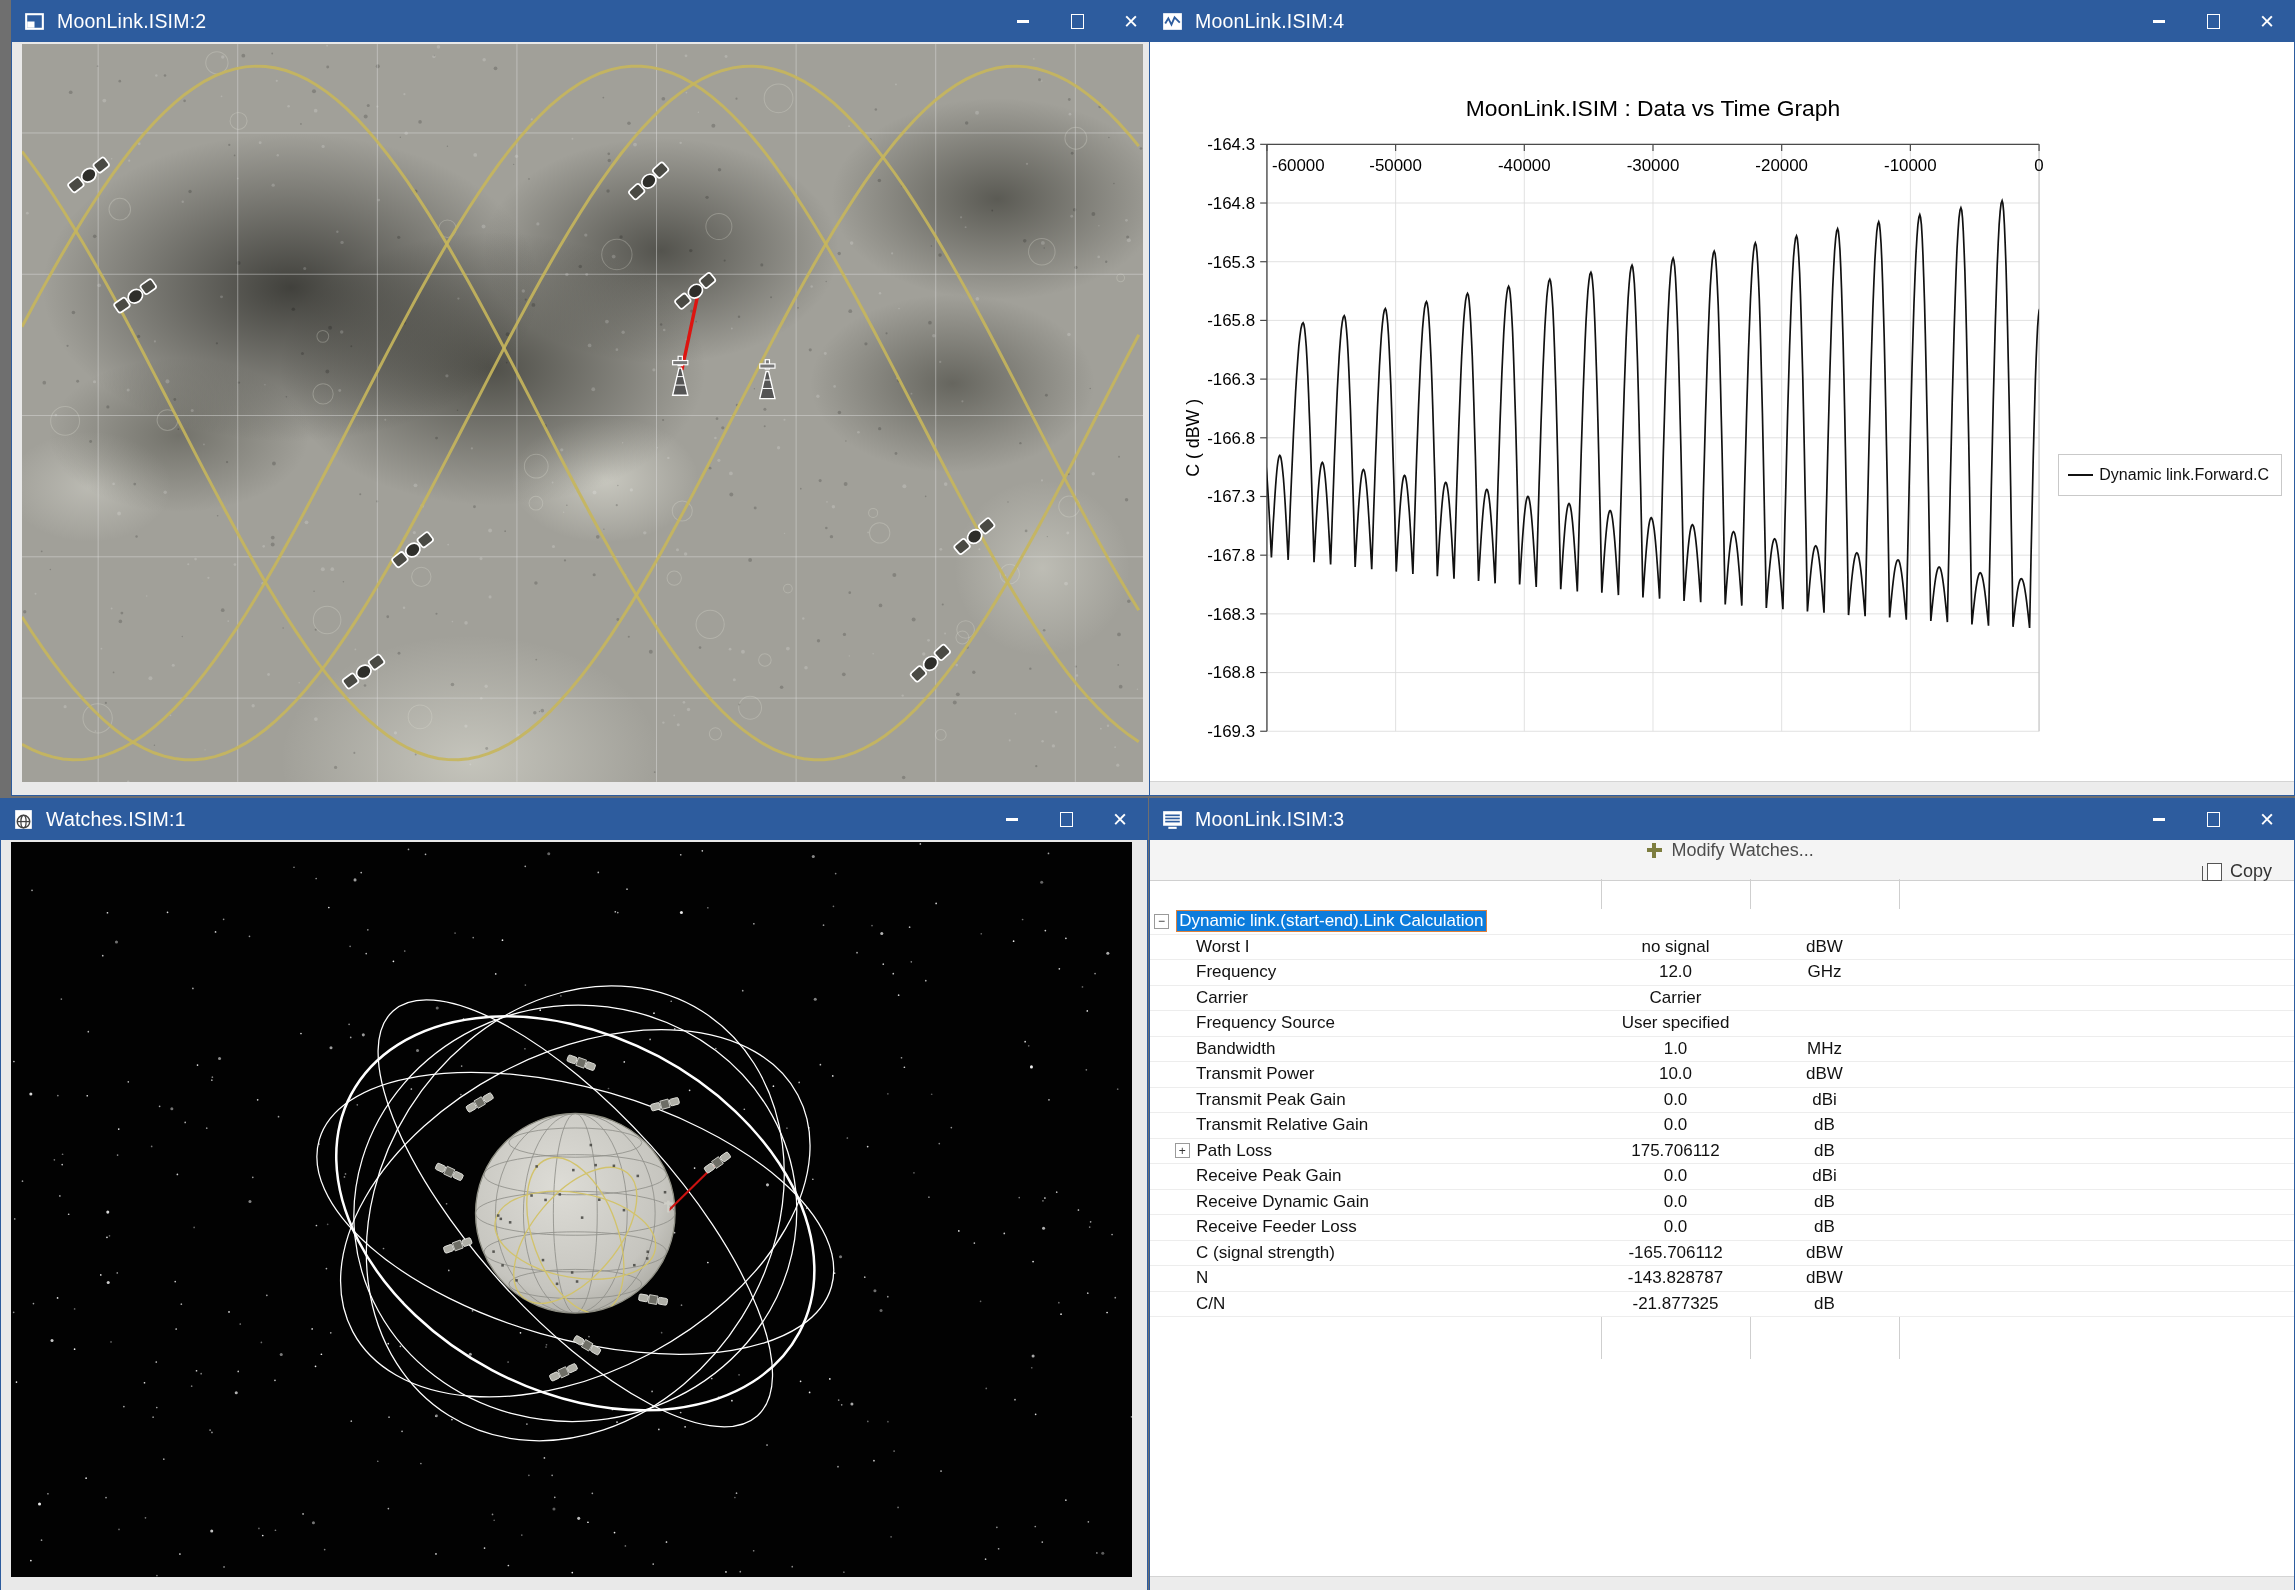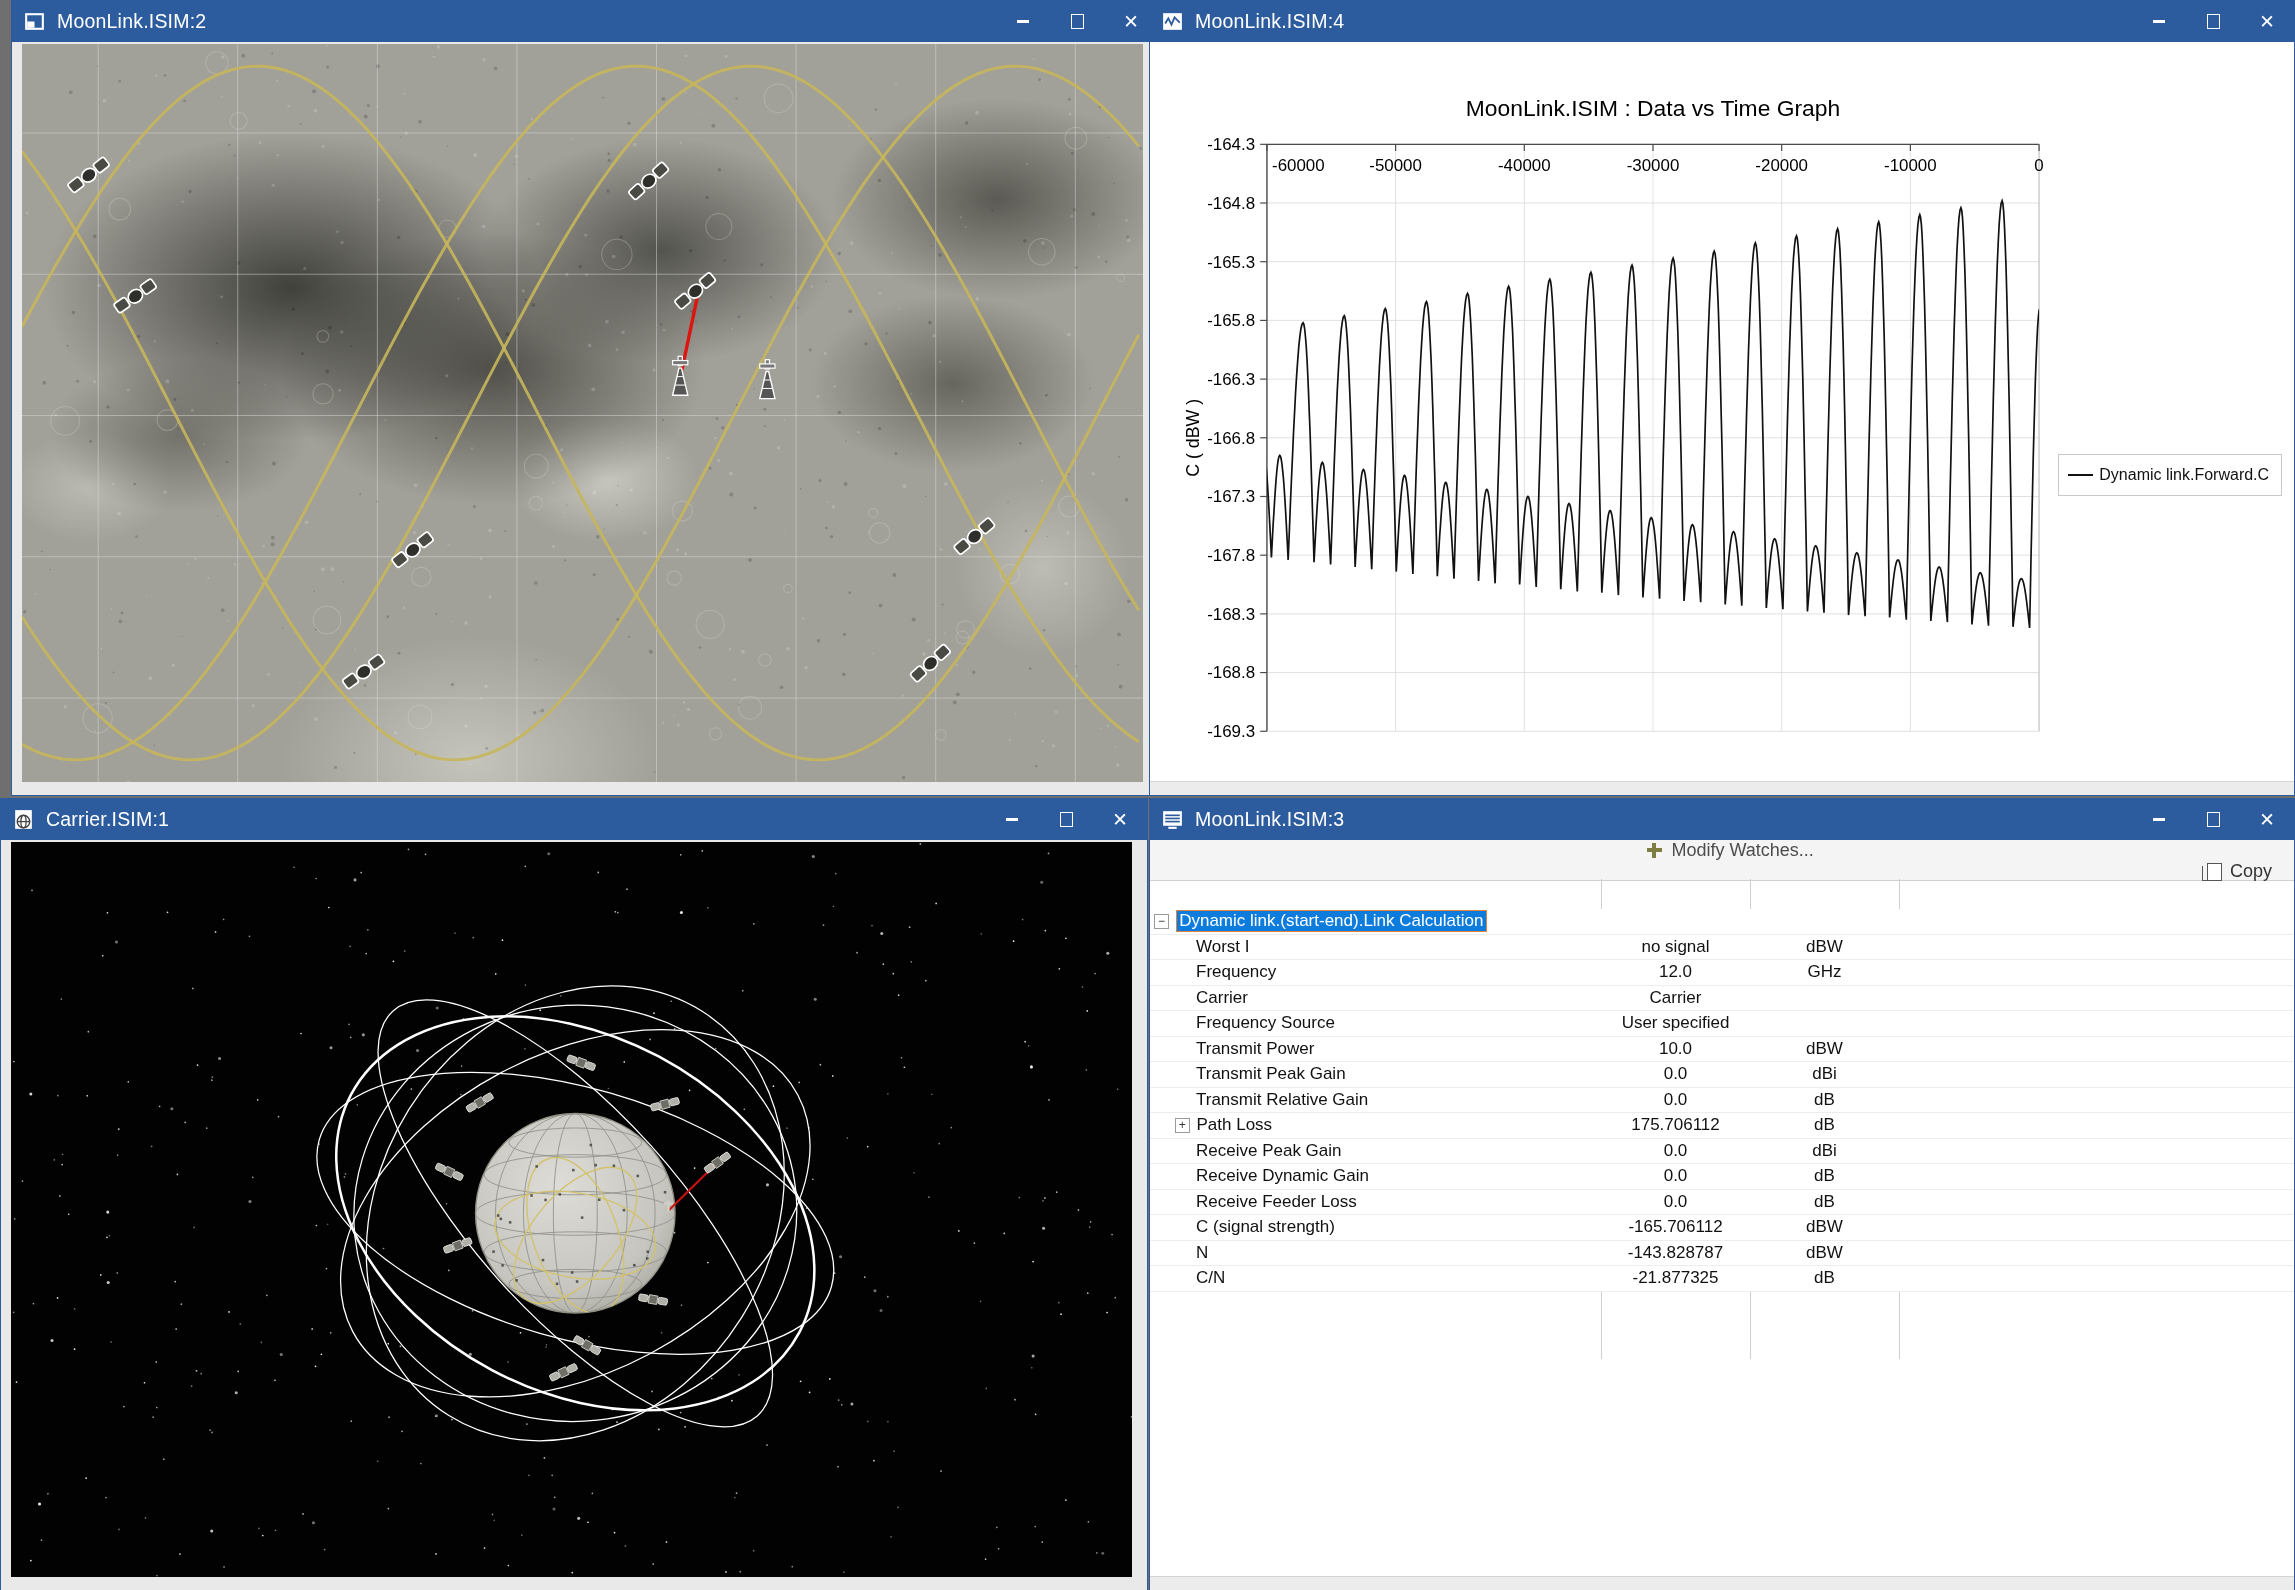--- a/index.html
+++ b/index.html
@@ -693,21 +693,21 @@
 </div>
 
 <div class="window" style="left:0;top:798px;width:1148px;height:793px;">
   <div class="titlebar">
     <svg class="tb-ico" viewBox="0 0 24 24">
       <rect x="4" y="3" width="16" height="18" fill="#fff"></rect>
       <circle cx="12" cy="14" r="6" fill="none" stroke="#444" stroke-width="1.4"></circle>
       <ellipse cx="12" cy="14" rx="2.5" ry="6" fill="none" stroke="#444" stroke-width="1.2"></ellipse>
       <line x1="6" y1="14" x2="18" y2="14" stroke="#444" stroke-width="1.2"></line>
     </svg>
-    <span class="tb-title">Carrier.ISIM:1</span>
+    <span class="tb-title">Watches.ISIM:1</span>
     <span class="tb-btns">
       <span class="tb-btn">
           <span class="glyph-min"></span>
         </span>
       <span class="tb-btn">
           <span class="glyph-max"></span>
         </span>
       <span class="tb-btn">✕</span>
     </span>
   </div>
@@ -1212,20 +1212,27 @@
       </div>
       <div class="trow">
         <div class="cell-var" style="padding-left: 46px;">
           <span>Frequency Source</span>
         </div>
         <div class="cell-val">User specified</div>
         <div class="cell-unit"></div>
       </div>
       <div class="trow">
         <div class="cell-var" style="padding-left: 46px;">
+          <span>Bandwidth</span>
+        </div>
+        <div class="cell-val">1.0</div>
+        <div class="cell-unit">MHz</div>
+      </div>
+      <div class="trow">
+        <div class="cell-var" style="padding-left: 46px;">
           <span>Transmit Power</span>
         </div>
         <div class="cell-val">10.0</div>
         <div class="cell-unit">dBW</div>
       </div>
       <div class="trow">
         <div class="cell-var" style="padding-left: 46px;">
           <span>Transmit Peak Gain</span>
         </div>
         <div class="cell-val">0.0</div>

